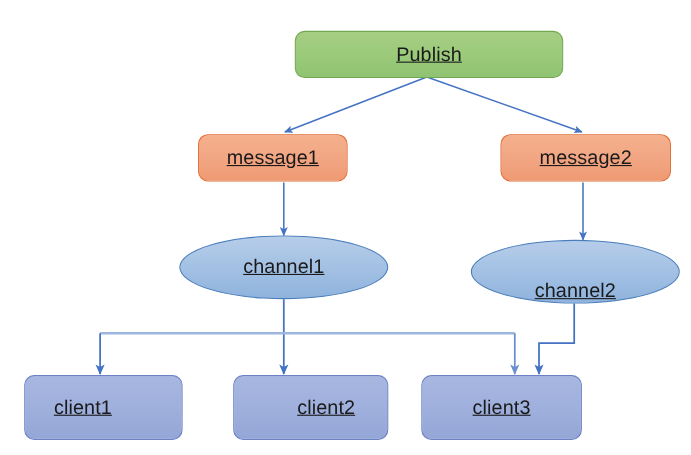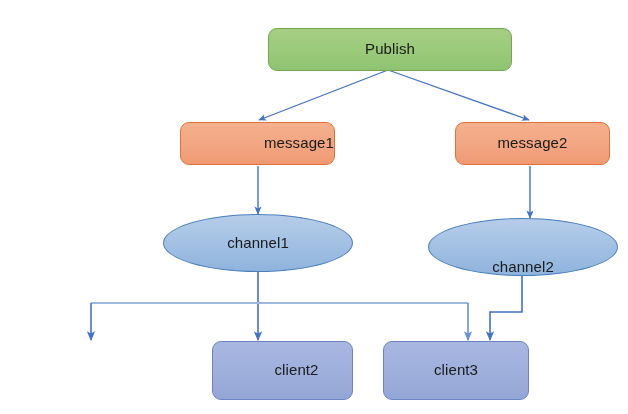--- a/index.html
+++ b/index.html
@@ -27,24 +27,25 @@
     pointer-events: none;
   }
   .node {
     position: absolute;
     box-sizing: border-box;
     display: flex;
     align-items: center;
     justify-content: center;
     text-align: center;
     color: #1a1a1a;
-    font-size: 15px;
+    font-size: 18px;
     line-height: 1.1;
     letter-spacing: 0.1px;
     white-space: nowrap;
+    text-decoration: underline;
   }
   
   .node.rect {
     border-radius: 9px;
     border-style: solid;
     border-width: 1px;
   }
   .node.publish {
     background: linear-gradient(180deg, #a7cd84 0%, #9ccb7b 45%, #8fc372 100%);
     border-color: #72a84f;
@@ -101,36 +102,39 @@
 
     <path d="M468,303 L468,340" fill="none" stroke="#6d8fce" stroke-width="1.6" marker-end="url(#arrowhead-light)"></path>
 
     <path d="M522,276 L522,312 L490,312 L490,340" fill="none" stroke="#4472c4" stroke-width="1.6" stroke-linejoin="miter" marker-end="url(#arrowhead)"></path>
   </svg>
 
   <div class="node rect publish" style="left:268px; top:28px; width:244px; height:43px;">
     <span class="node-label">Publish</span>
   </div>
 
-  <div class="node rect message" style="left:180px; top:122px; width:155px; height:43px;justify-content:flex-end;">
+  <div class="node rect message" style="left:180px; top:122px; width:136px; height:43px;">
     <span class="node-label">message1</span>
   </div>
 
   <div class="node rect message" style="left:455px; top:122px; width:155px; height:43px;">
     <span class="node-label">message2</span>
   </div>
 
   <div class="node ellipse" style="left:163px; top:214px; width:190px; height:58px;">
     <span class="node-label">channel1</span>
   </div>
 
   <div class="node ellipse" style="left:428px; top:218px; width:190px; height:58px;align-items:flex-end;">
     <span class="node-label">channel2</span>
   </div>
 
+  <div class="node rect client" style="left:22px; top:341px; width:144px; height:59px; justify-content:flex-start; padding-left:26px;">
+    <span class="node-label">client1</span>
+  </div>
 
   <div class="node rect client" style="left:212px; top:341px; width:141px; height:59px;padding-left:28px;">
     <span class="node-label">client2</span>
   </div>
 
   <div class="node rect client" style="left:383px; top:341px; width:146px; height:59px;">
     <span class="node-label">client3</span>
   </div>
 
 </div>

